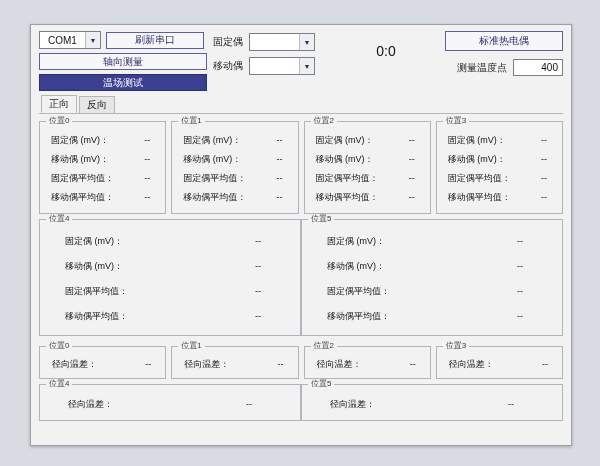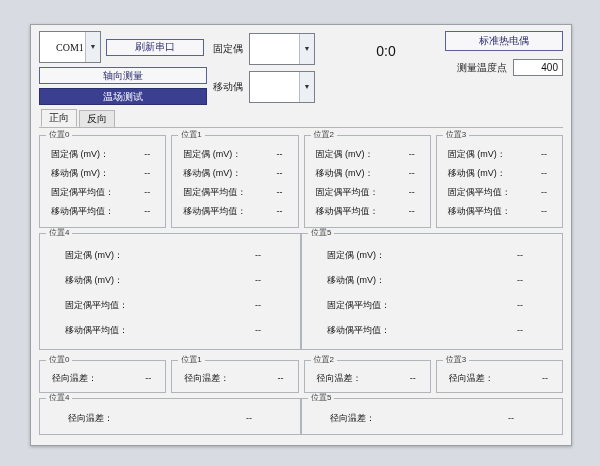--- a/index.html
+++ b/index.html
@@ -90,31 +90,30 @@
     display: flex;
     flex-direction: column;
     gap: 4px;
   }
   .row {
     display: flex;
     gap: 5px;
     align-items: center;
   }
   .combo {
-    height: 32px;
+    height: 18px;
     border: 1px solid #7a7f8a;
     background: #fff;
     font-size: 10px;
     color: #111;
     display: flex;
     align-items: center;
-    padding-left: 16px;
+    padding-left: 8px;
     position: relative;
     box-sizing: border-box;
-    font-family: Liberation Serif, serif;
   }
   .combo .arrow {
     position: absolute;
     right: 0; top: 0;
     width: 14px; height: 100%;
     border-left: 1px solid #b8bcc4;
     background: #eceff3;
     display: flex; align-items: center; justify-content: center;
     font-size: 7px; color: #333;
   }

